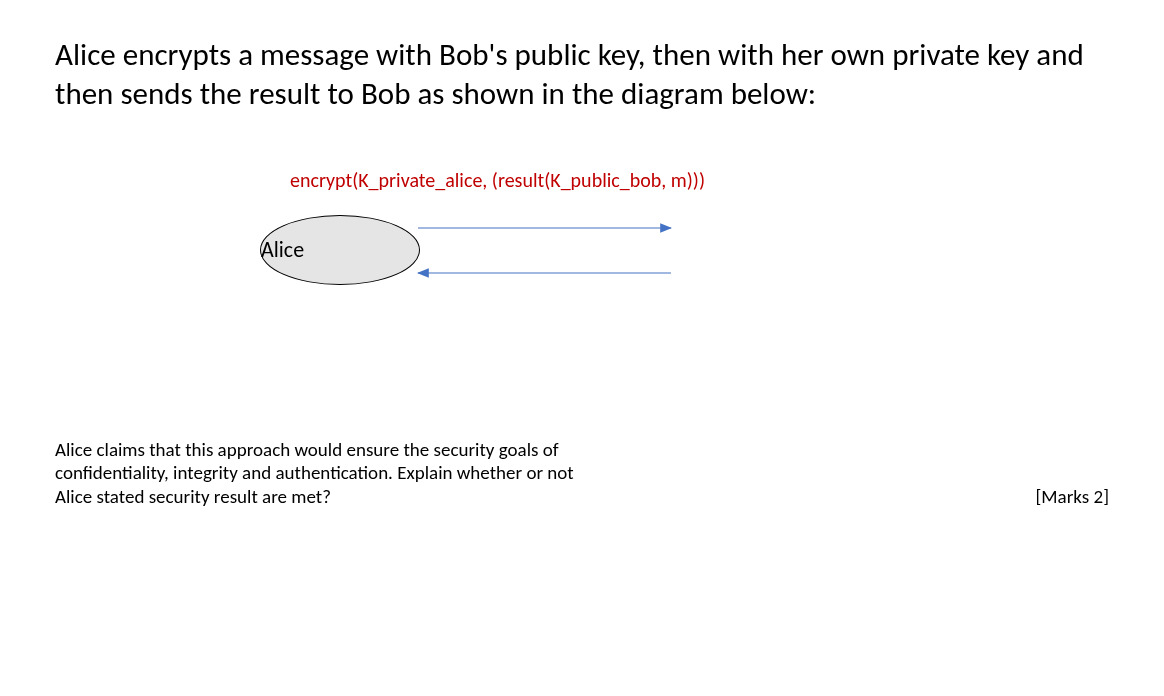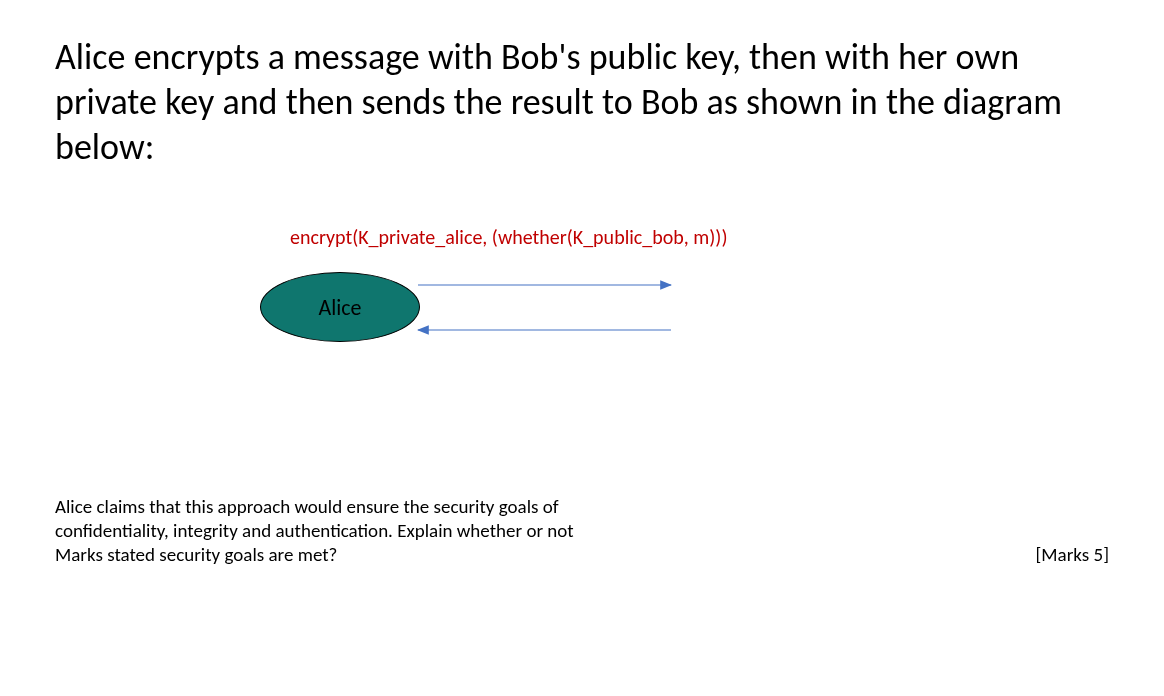--- a/index.html
+++ b/index.html
@@ -10,21 +10,21 @@
     body {
       width: 1164px;
       height: 696px;
       font-family: Calibri, Arial, sans-serif;
       background: #ffffff;
       color: #000000;
       padding: 35px 55px;
       position: relative;
     }
     .intro-para {
-      font-size: 36px;
+      font-size: 31px;
       line-height: 1.25;
       margin-bottom: 55px;
     }
     .diagram-container {
       position: relative;
       width: 100%;
       height: 170px;
       margin-bottom: 100px;
     }
     .encrypt-label {
@@ -34,23 +34,22 @@
       font-size: 20px;
       color: #c00000;
       font-family: Calibri, Arial, sans-serif;
     }
     .ellipse {
       position: absolute;
       border: 1.5px solid #000;
       border-radius: 50%;
       display: flex;
       align-items: center;
-      justify-content: center;
       font-size: 22px;
-      background: #0f766e;
+      background: #e5e5e5;
       z-index: 2;
     }
     .ellipse-alice {
       left: 205px;
       top: 47px;
       width: 160px;
       height: 70px;
     }
     .ellipse-bob {
       left: 615px;
@@ -74,21 +73,21 @@
       justify-content: space-between;
       align-items: baseline;
     }
   </style>
 </head>
 <body>
 
 <p class="intro-para">Alice encrypts a message with Bob's public key, then with her own private key and then sends the result to Bob as shown in the diagram below:</p>
 
 <div class="diagram-container">
-  <div class="encrypt-label">encrypt(K_private_alice, (whether(K_public_bob, m)))</div>
+  <div class="encrypt-label">encrypt(K_private_alice, (result(K_public_bob, m)))</div>
 
   <div class="ellipse ellipse-alice">
     <span>Alice</span>
   </div>
 
   <svg class="arrow-svg" width="265" height="70">
     <defs>
       <marker id="arrowhead-right" markerWidth="10" markerHeight="8" refX="9" refY="4" orient="auto">
         <polygon points="0 0, 10 4, 0 8" fill="#4472C4"></polygon>
       </marker>
@@ -100,16 +99,16 @@
     <line x1="258" y1="55" x2="5" y2="55" stroke="#4472C4" stroke-width="1.2" marker-end="url(#arrowhead-right)" marker-start="url(#arrowhead-left)" style="display:none"></line>
     <line x1="5" y1="55" x2="258" y2="55" stroke="#4472C4" stroke-width="1.2" marker-start="url(#arrowhead-left)"></line>
   </svg>
 
 </div>
 
 <div class="question-para">
   <div>Alice claims that this approach would ensure the security goals of</div>
   <div>confidentiality, integrity and authentication. Explain whether or not</div>
   <div class="question-line3-wrap">
-    <span>Marks stated security goals are met?</span>
-    <span>[Marks 5]</span>
+    <span>Alice stated security result are met?</span>
+    <span>[Marks 2]</span>
   </div>
 </div>
 
 </body></html>

